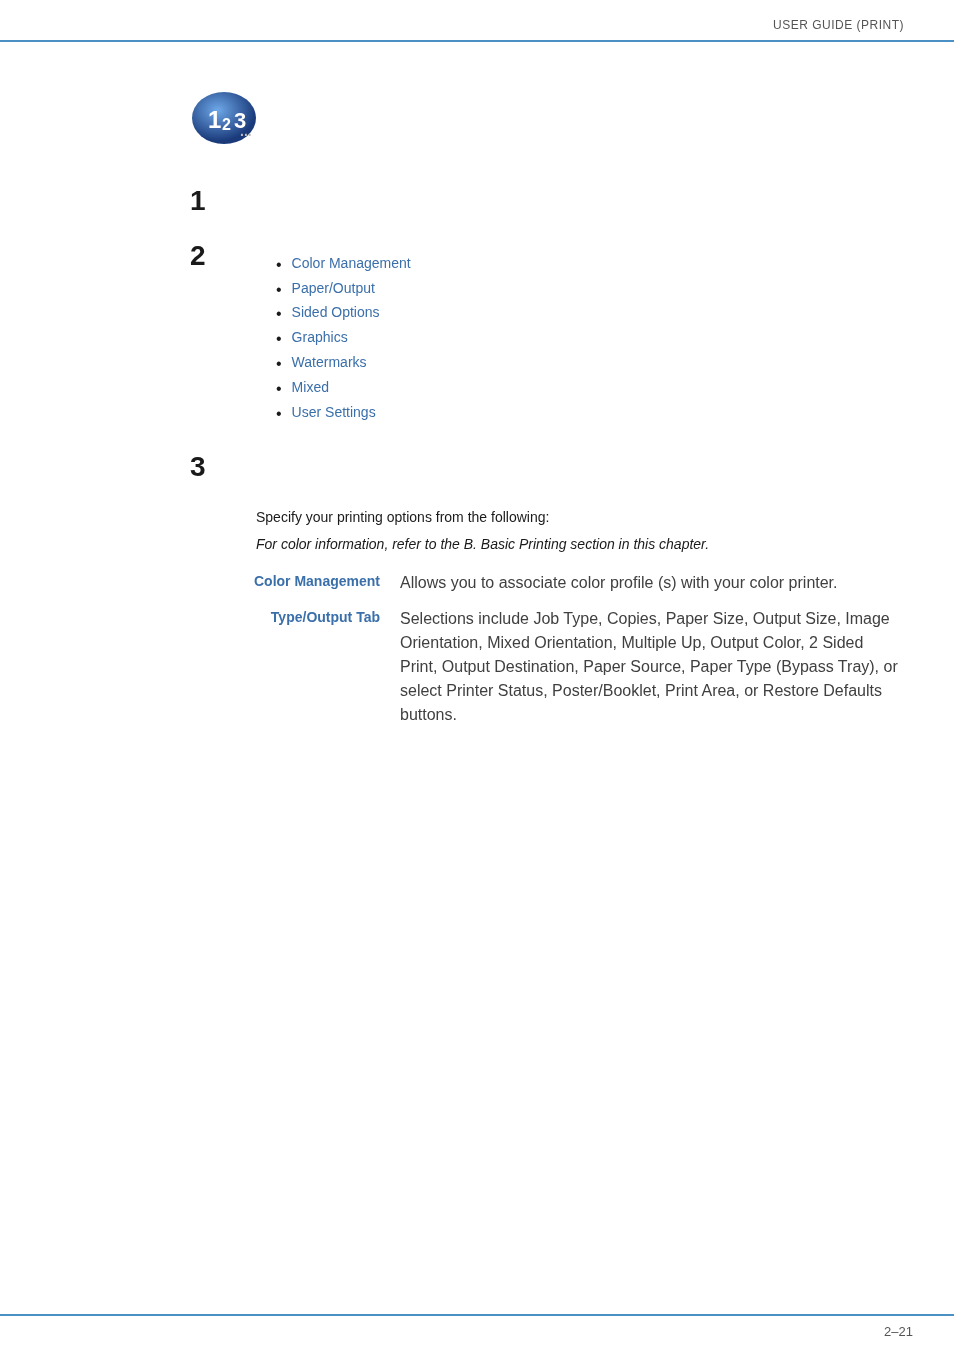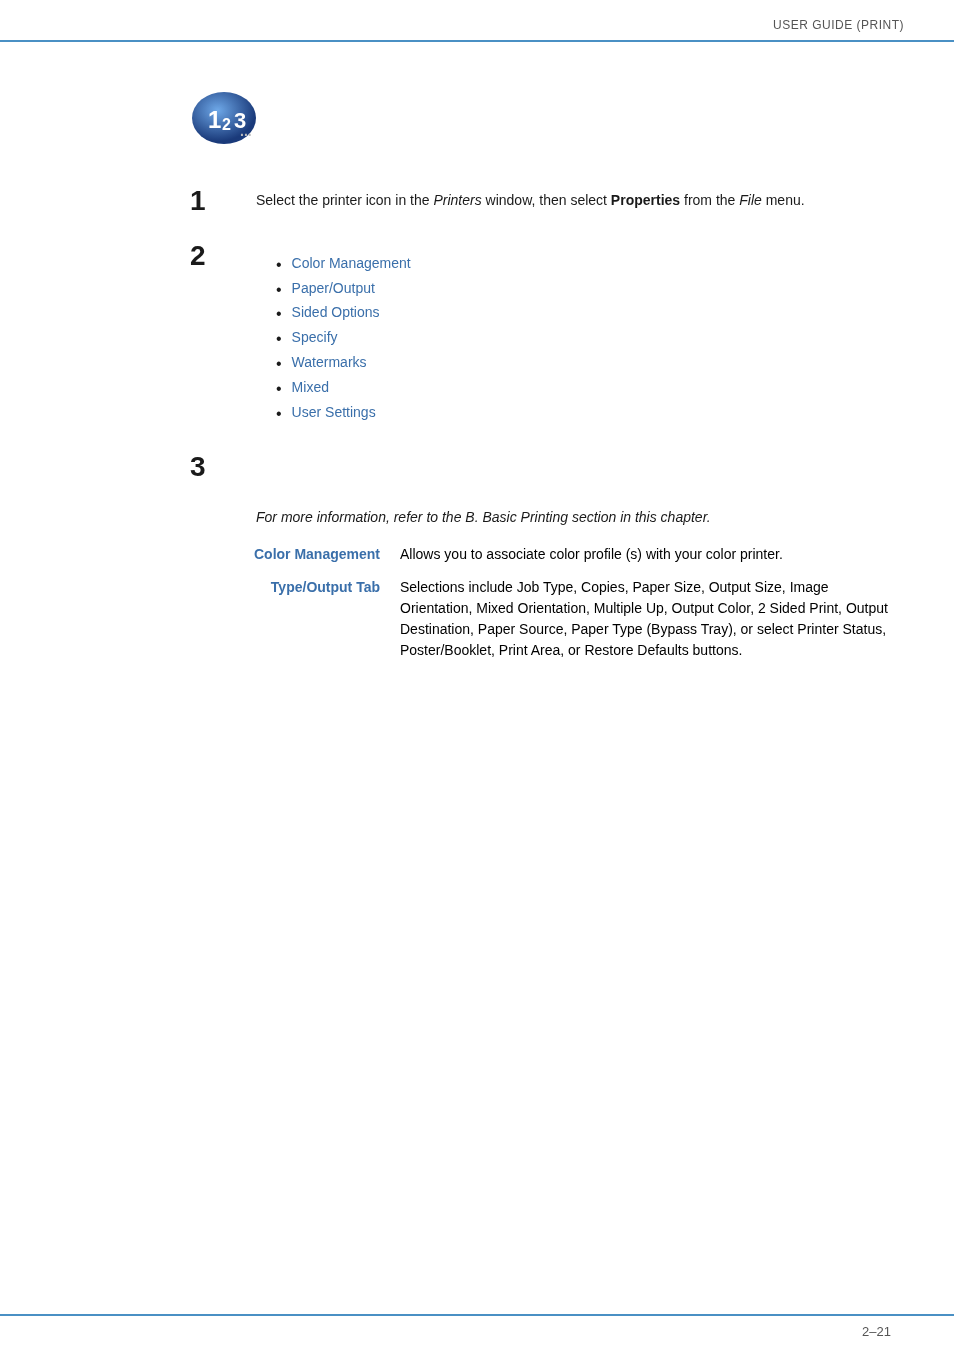--- a/index.html
+++ b/index.html
@@ -166,40 +166,40 @@
       color: #3a6faa;
       font-size: 14px;
       flex-shrink: 0;
       text-align: right;
       padding-right: 20px;
       line-height: 1.5;
     }
 
     .def-description {
       flex: 1;
-      font-size: 14px;
+      font-size: 16px;
       line-height: 1.5;
-      color: #000000;
+      color: #404040;
     }
 
     
     .bottom-border {
       width: 100%;
       height: 2px;
       background: #4a90c4;
       position: absolute;
       bottom: 35px;
       left: 0;
     }
 
     
     .page-number {
       position: absolute;
       bottom: 12px;
-      right: 63px;
+      right: 41px;
       font-size: 13px;
       color: #555;
     }
 
     
     .logo-svg-container {
       position: relative;
       width: 72px;
       height: 56px;
     }
@@ -235,47 +235,41 @@
 
           <text x="50" y="46" font-family="Arial, sans-serif" font-size="14" font-weight="bold" fill="#bbbbbb">...</text>
         </svg>
       </div>
     </div>
 
     <div class="steps-area">
 
       <div class="step">
         <div class="step-number">1</div>
-        <div class="step-content">
-          <p class="step-text">
-            Select the printer icon in the <em>Printers</em> window, then select
-            <strong>Properties</strong> from the <em>File</em> menu.
-          </p>
-        </div>
       </div>
 
       <div class="step">
         <div class="step-number">2</div>
         <div class="step-content">
           <ul class="bullet-list">
             <li>
               <span class="bullet-dot">•</span>
               <a class="link-text" href="#">Color Management</a>
             </li>
             <li>
               <span class="bullet-dot">•</span>
               <a class="link-text" href="#">Paper/Output</a>
             </li>
             <li>
               <span class="bullet-dot">•</span>
               <a class="link-text" href="#">Sided Options</a>
             </li>
             <li>
               <span class="bullet-dot">•</span>
-              <a class="link-text" href="#">Specify</a>
+              <a class="link-text" href="#">Graphics</a>
             </li>
             <li>
               <span class="bullet-dot">•</span>
               <a class="link-text" href="#">Watermarks</a>
             </li>
             <li>
               <span class="bullet-dot">•</span>
               <a class="link-text" href="#">Mixed</a>
             </li>
             <li>
@@ -284,21 +278,22 @@
             </li>
           </ul>
         </div>
       </div>
 
       <div class="step">
         <div class="step-number">3</div>
       </div>
 
       <div class="step3-additional">
-        <p><em>For more information, refer to the B. Basic Printing section in this chapter.</em></p>
+        <p>Specify your printing options from the following:</p>
+        <p><em>For color information, refer to the B. Basic Printing section in this chapter.</em></p>
       </div>
 
       <div class="definitions-area">
         <div class="def-row">
           <div class="def-term">Color Management</div>
           <div class="def-description">Allows you to associate color profile (s) with your color printer.</div>
         </div>
         <div class="def-row">
           <div class="def-term">Type/Output Tab</div>
           <div class="def-description">Selections include Job Type, Copies, Paper Size, Output Size, Image Orientation, Mixed Orientation, Multiple Up, Output Color, 2 Sided Print, Output Destination, Paper Source, Paper Type (Bypass Tray), or select Printer Status, Poster/Booklet, Print Area, or Restore Defaults buttons.</div>

